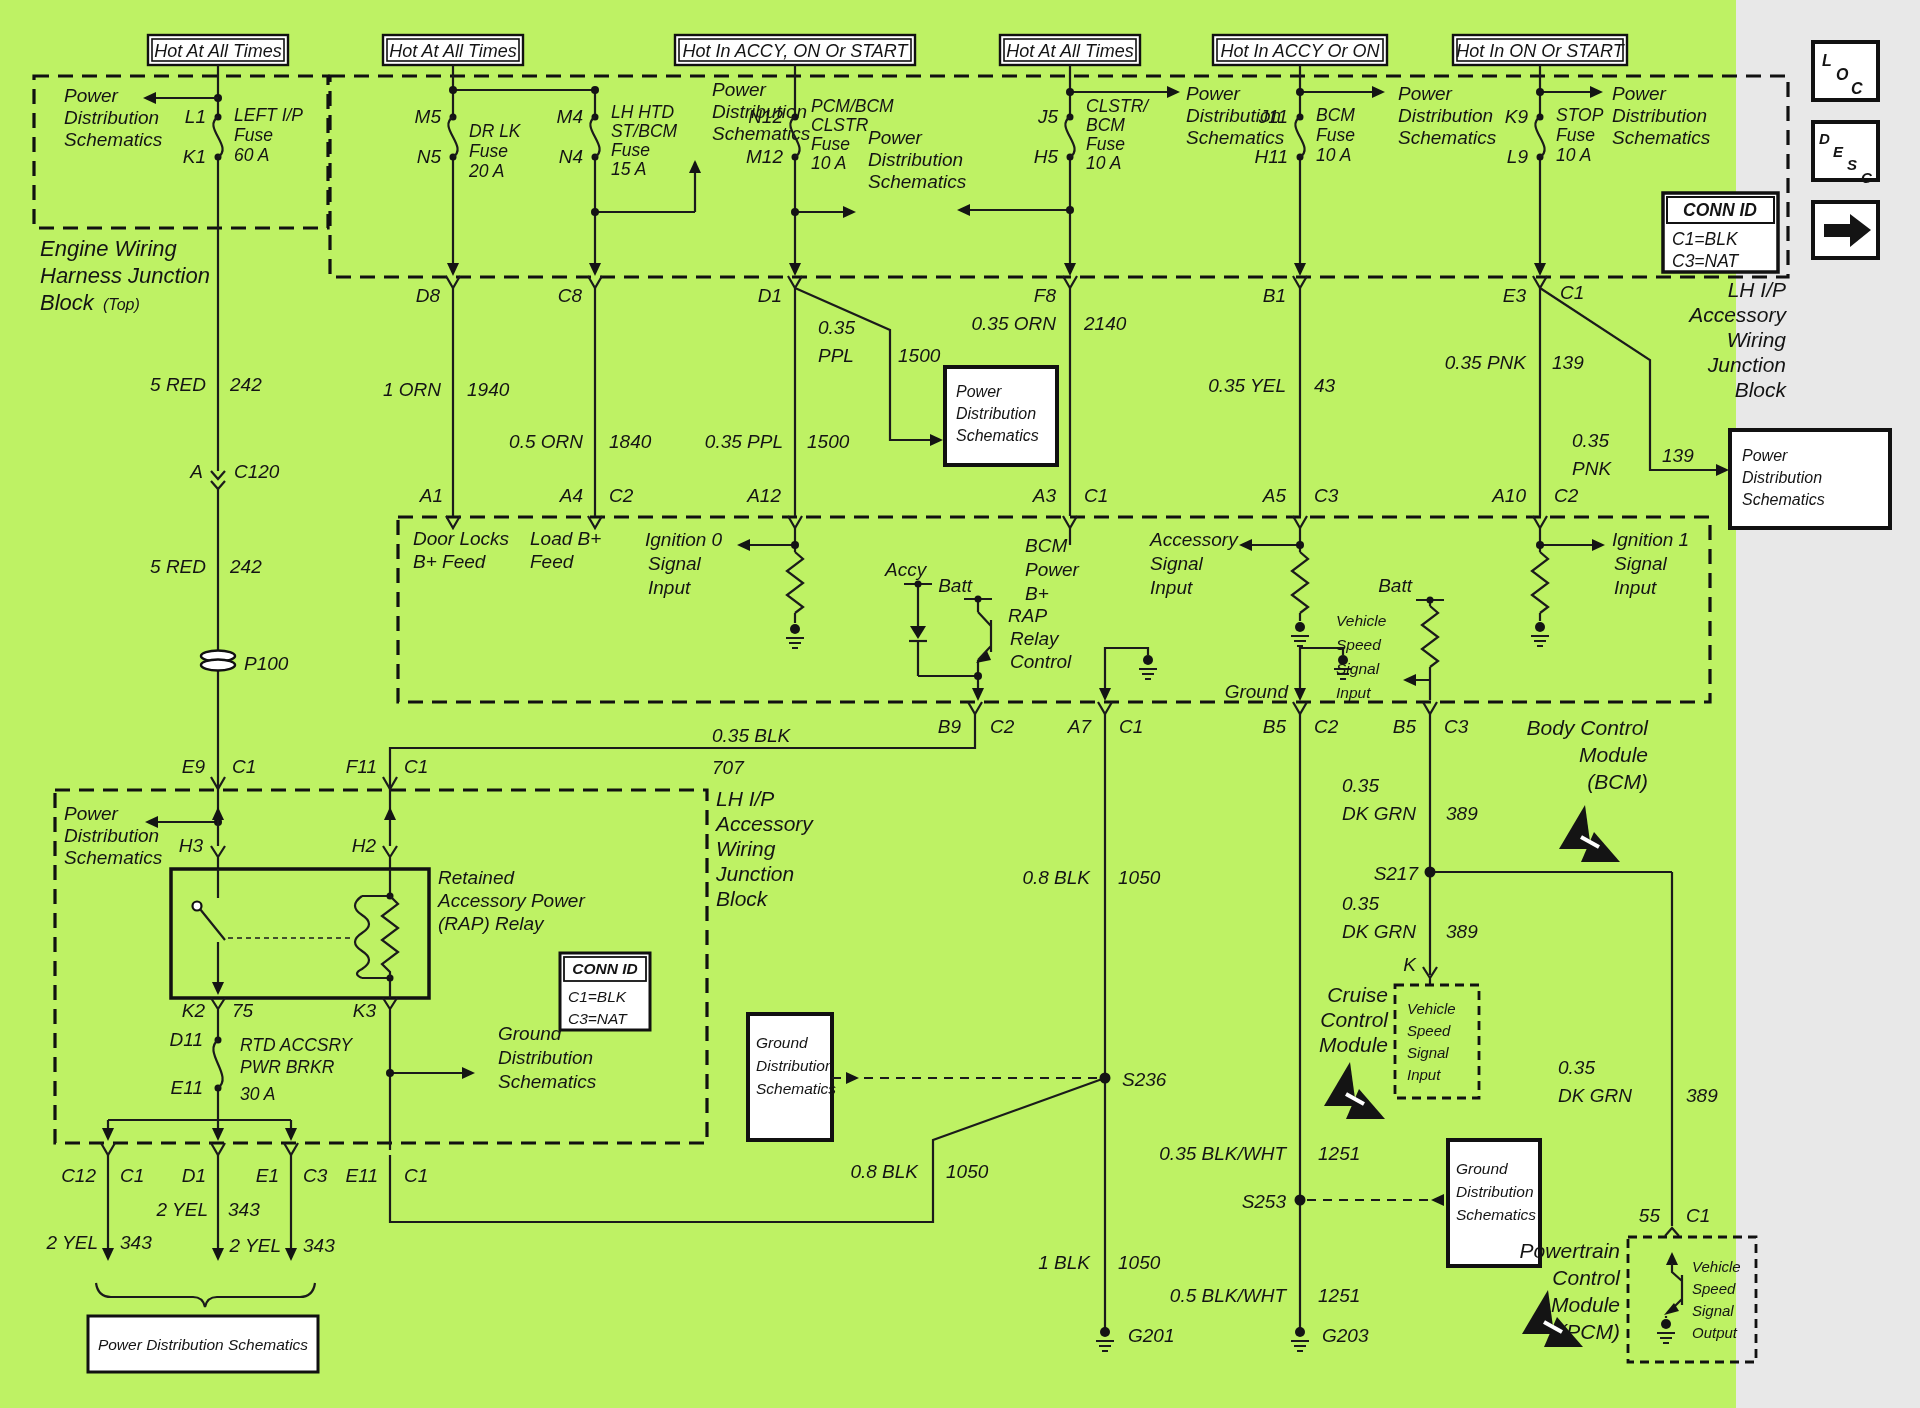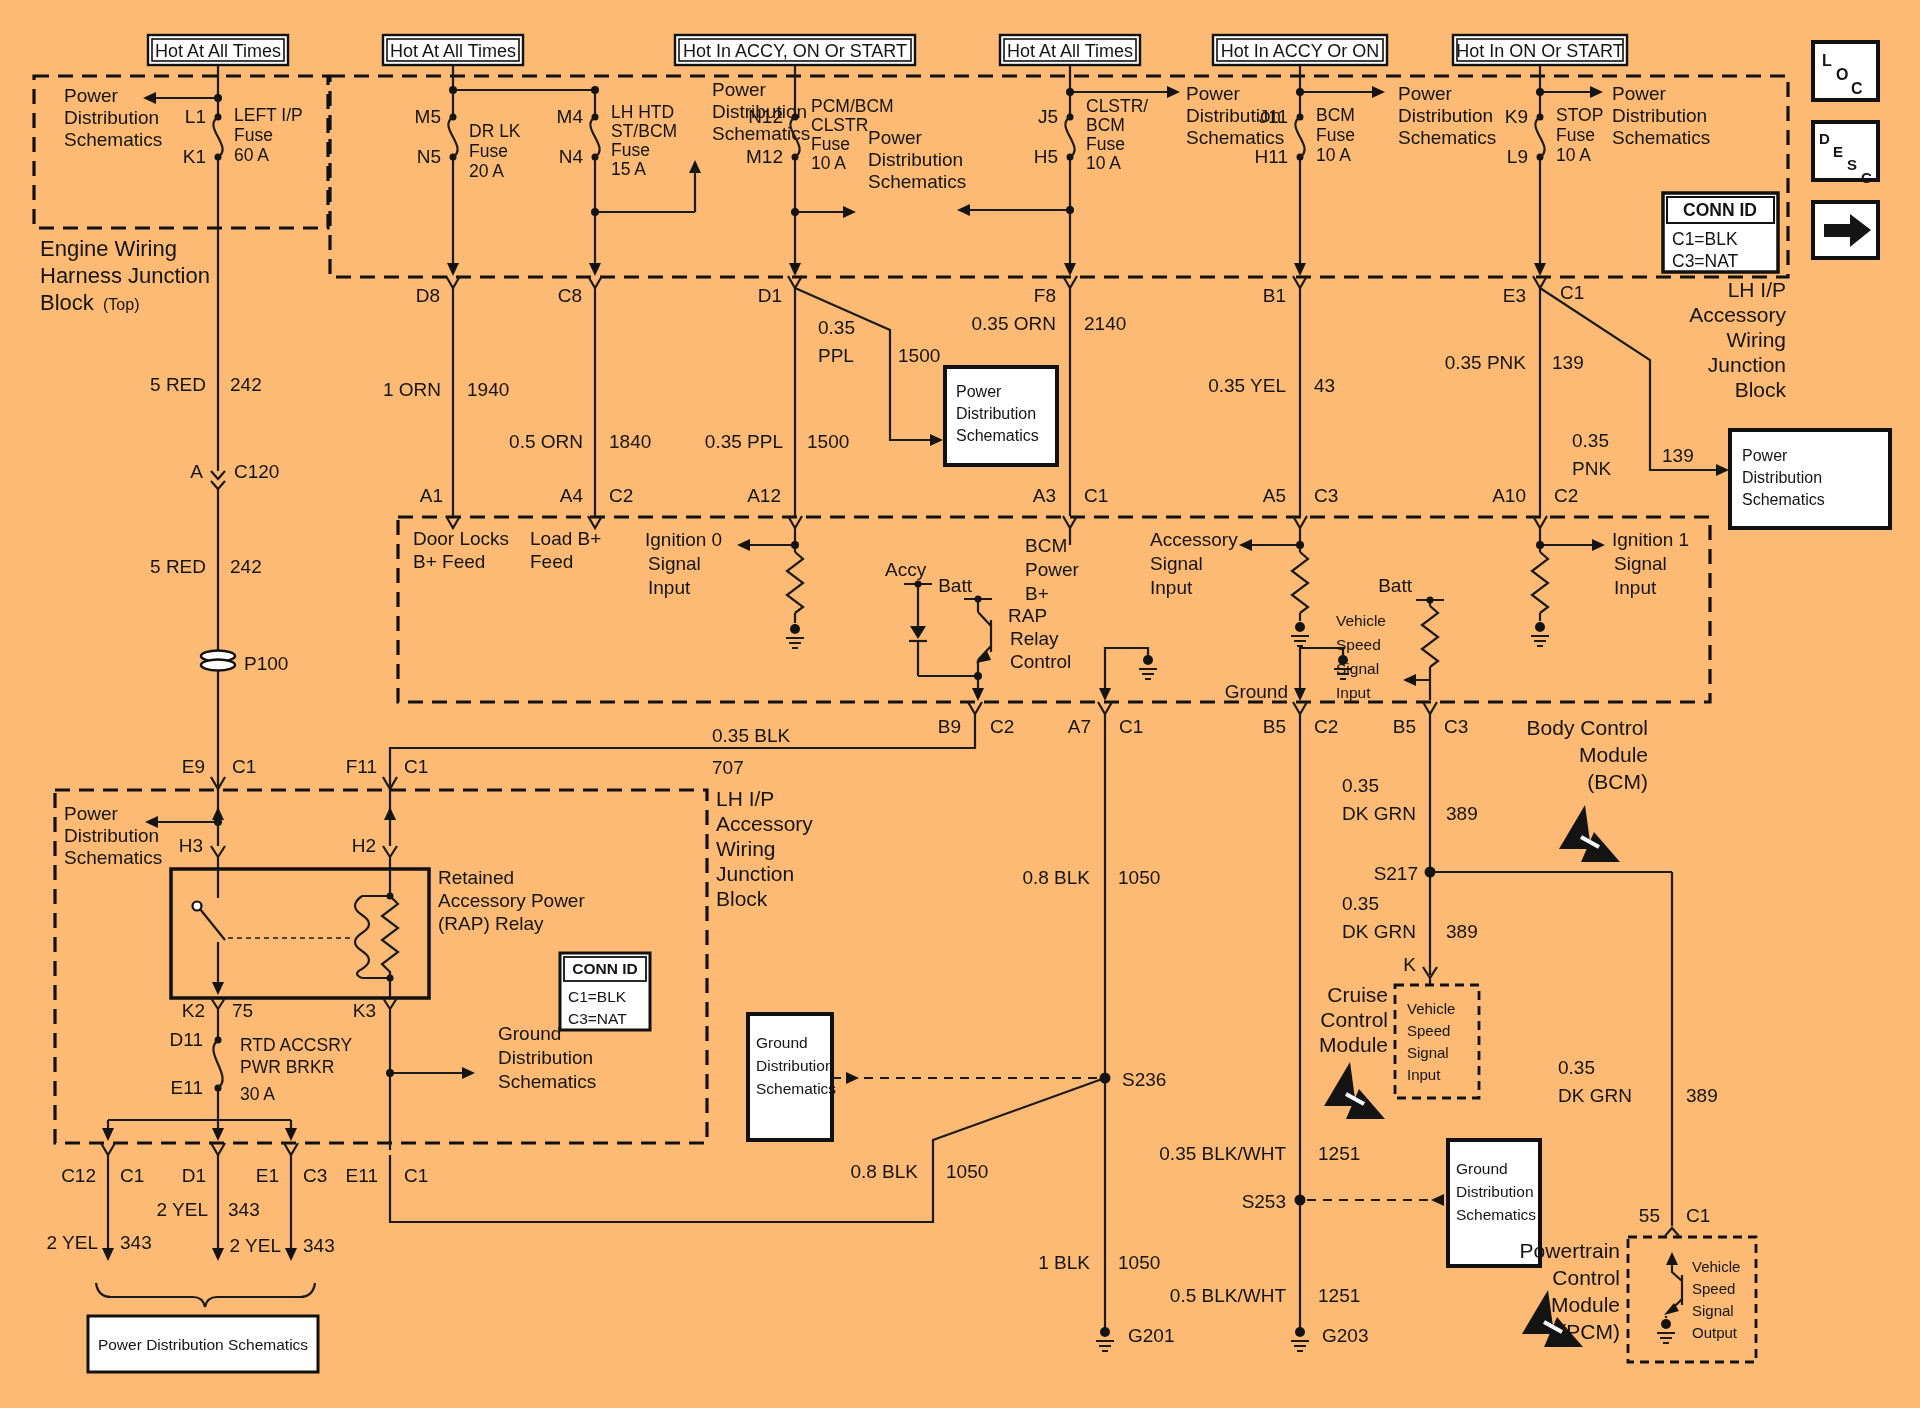--- a/index.html
+++ b/index.html
@@ -1,16 +1,16 @@
 <!DOCTYPE html>
 <html><head>
 <meta charset="utf-8">
 <style>
   html,body{margin:0;padding:0;background:#e8e8e8;}
-  #page{position:relative;width:1920px;height:1408px;background:#fdba74;font-family:"Liberation Sans",sans-serif;}
+  #page{position:relative;width:1736px;height:1408px;background:#bef264;font-family:"Liberation Sans",sans-serif;font-style:italic;}
   svg{position:absolute;left:0;top:0;}
   svg text{fill:#141414;font-family:"Liberation Sans",sans-serif;font-size:19px;}
   .w{stroke:#1b1b1b;stroke-width:2.2;fill:none;}
   .dashbig{stroke:#111;stroke-width:3.2;fill:none;stroke-dasharray:15 9;}
   .dashsm{stroke:#111;stroke-width:2.8;fill:none;stroke-dasharray:9 6;}
   .dashwire{stroke:#1b1b1b;stroke-width:2.2;fill:none;stroke-dasharray:9 7;}
   .dashthin{stroke:#1b1b1b;stroke-width:1.6;fill:none;stroke-dasharray:5 4;}
   .solidbox{stroke:#111;stroke-width:4;fill:#fff;}
   .hdrbox{stroke:#111;stroke-width:2.4;fill:#fff;}
   .blk{fill:#141414;stroke:none;}

